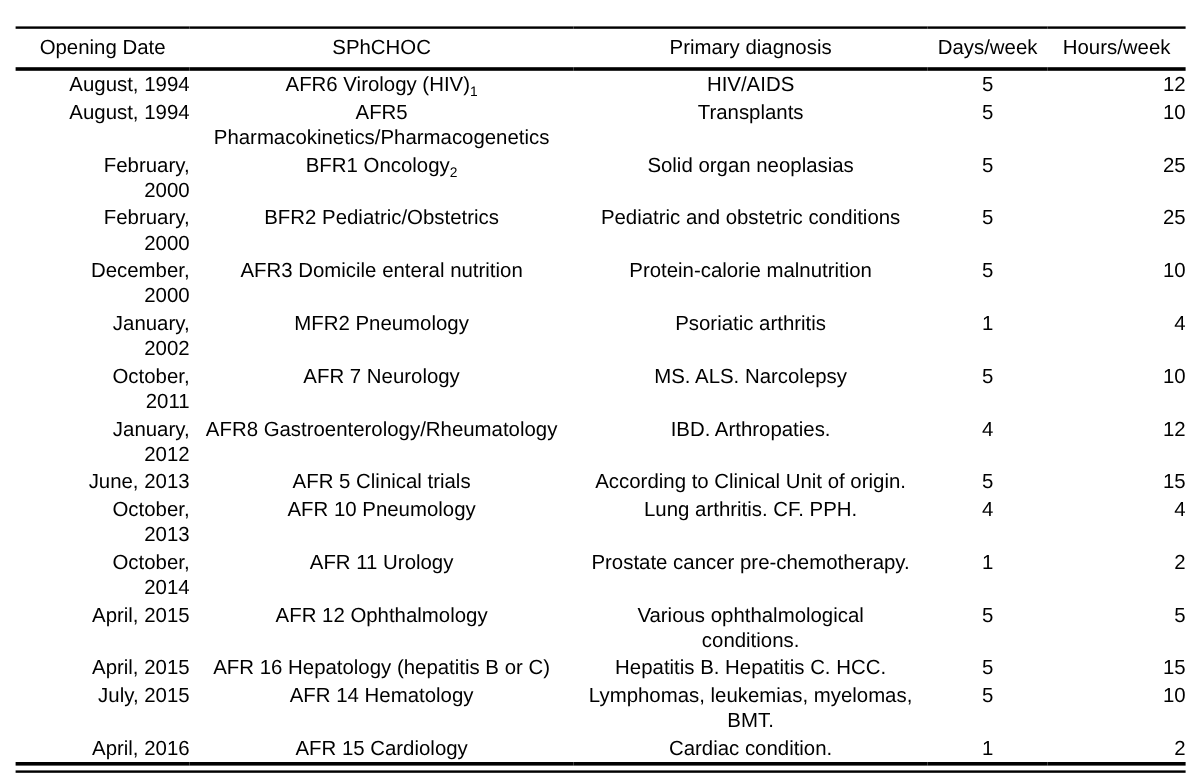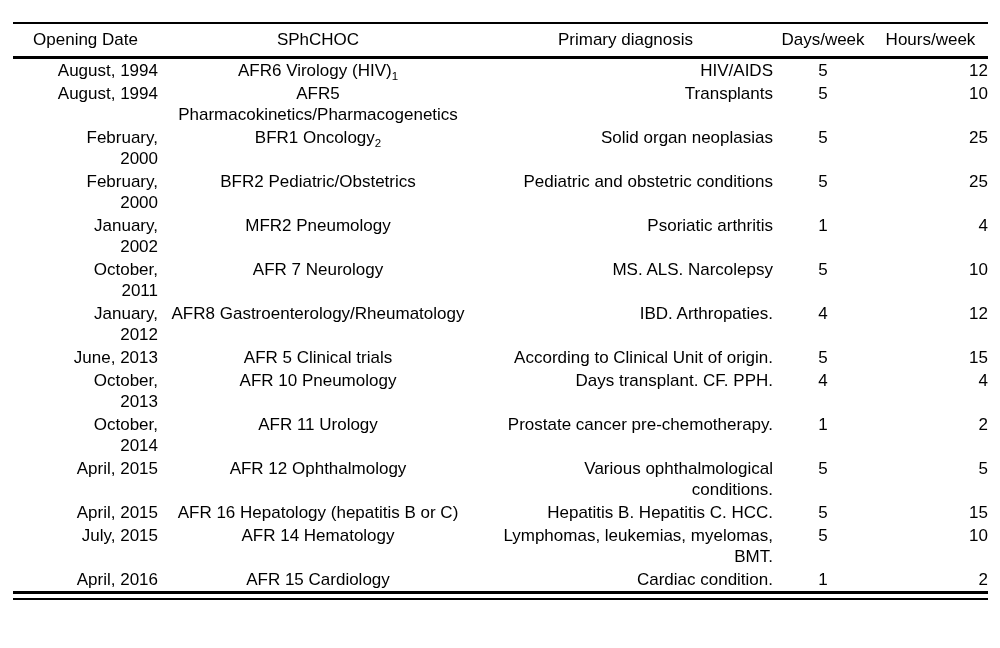--- a/index.html
+++ b/index.html
@@ -48,21 +48,21 @@
     padding-right: 4px;
     white-space: pre-line;
   }
   td.c-sph {
     text-align: center;
     padding-left: 10px;
     padding-right: 4px;
   }
   td.c-sph .sph-text { white-space: pre-line; }
   td.c-diag {
-    text-align: right;
+    text-align: center;
     padding-left: 10px;
     padding-right: 4px;
     white-space: pre-line;
   }
   td.c-days {
     text-align: center;
     padding-right: 18px;
   }
   td.c-hours {
     text-align: right;
@@ -124,20 +124,28 @@
   </tr>
         <tr>
     <td class="c-date bind-date">February,
 2000</td>
     <td class="c-sph"><span class="sph-text bind-sph">BFR2 Pediatric/Obstetrics</span><sub class="bind-sub"></sub></td>
     <td class="c-diag bind-diag">Pediatric and obstetric conditions</td>
     <td class="c-days bind-days">5</td>
     <td class="c-hours bind-hours">25</td>
   </tr>
         <tr>
+    <td class="c-date bind-date">December,
+2000</td>
+    <td class="c-sph"><span class="sph-text bind-sph">AFR3 Domicile enteral nutrition</span><sub class="bind-sub"></sub></td>
+    <td class="c-diag bind-diag">Protein-calorie malnutrition</td>
+    <td class="c-days bind-days">5</td>
+    <td class="c-hours bind-hours">10</td>
+  </tr>
+        <tr>
     <td class="c-date bind-date">January,
 2002</td>
     <td class="c-sph"><span class="sph-text bind-sph">MFR2 Pneumology</span><sub class="bind-sub"></sub></td>
     <td class="c-diag bind-diag">Psoriatic arthritis</td>
     <td class="c-days bind-days">1</td>
     <td class="c-hours bind-hours">4</td>
   </tr>
         <tr>
     <td class="c-date bind-date">October,
 2011</td>
@@ -158,21 +166,21 @@
     <td class="c-date bind-date">June, 2013</td>
     <td class="c-sph"><span class="sph-text bind-sph">AFR 5 Clinical trials</span><sub class="bind-sub"></sub></td>
     <td class="c-diag bind-diag">According to Clinical Unit of origin.</td>
     <td class="c-days bind-days">5</td>
     <td class="c-hours bind-hours">15</td>
   </tr>
         <tr>
     <td class="c-date bind-date">October,
 2013</td>
     <td class="c-sph"><span class="sph-text bind-sph">AFR 10 Pneumology</span><sub class="bind-sub"></sub></td>
-    <td class="c-diag bind-diag">Days transplant. CF. PPH.</td>
+    <td class="c-diag bind-diag">Lung arthritis. CF. PPH.</td>
     <td class="c-days bind-days">4</td>
     <td class="c-hours bind-hours">4</td>
   </tr>
         <tr>
     <td class="c-date bind-date">October,
 2014</td>
     <td class="c-sph"><span class="sph-text bind-sph">AFR 11 Urology</span><sub class="bind-sub"></sub></td>
     <td class="c-diag bind-diag">Prostate cancer pre-chemotherapy.</td>
     <td class="c-days bind-days">1</td>
     <td class="c-hours bind-hours">2</td>

